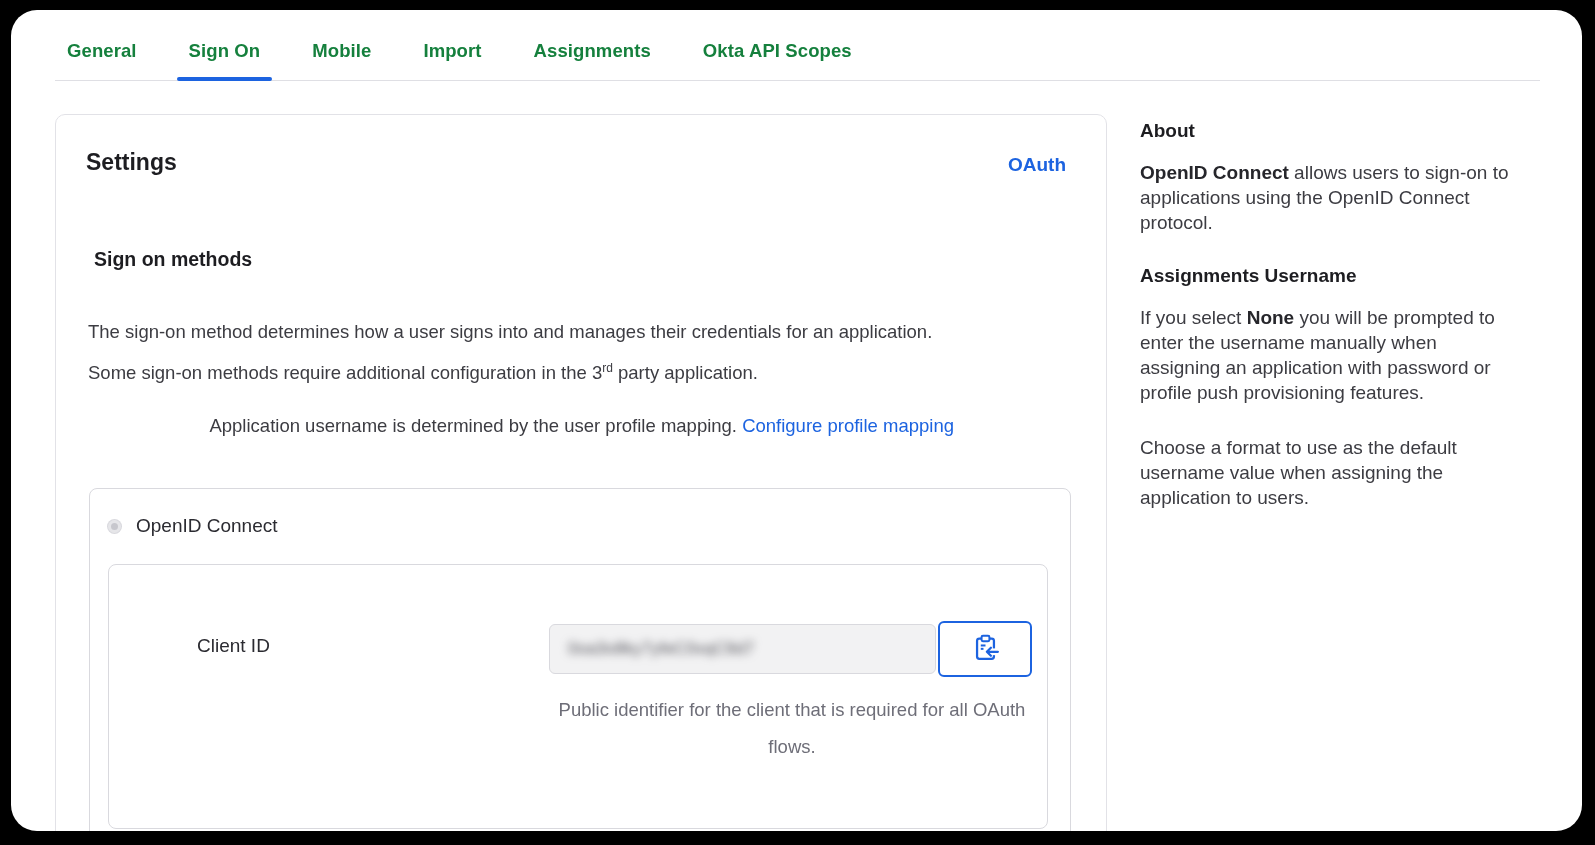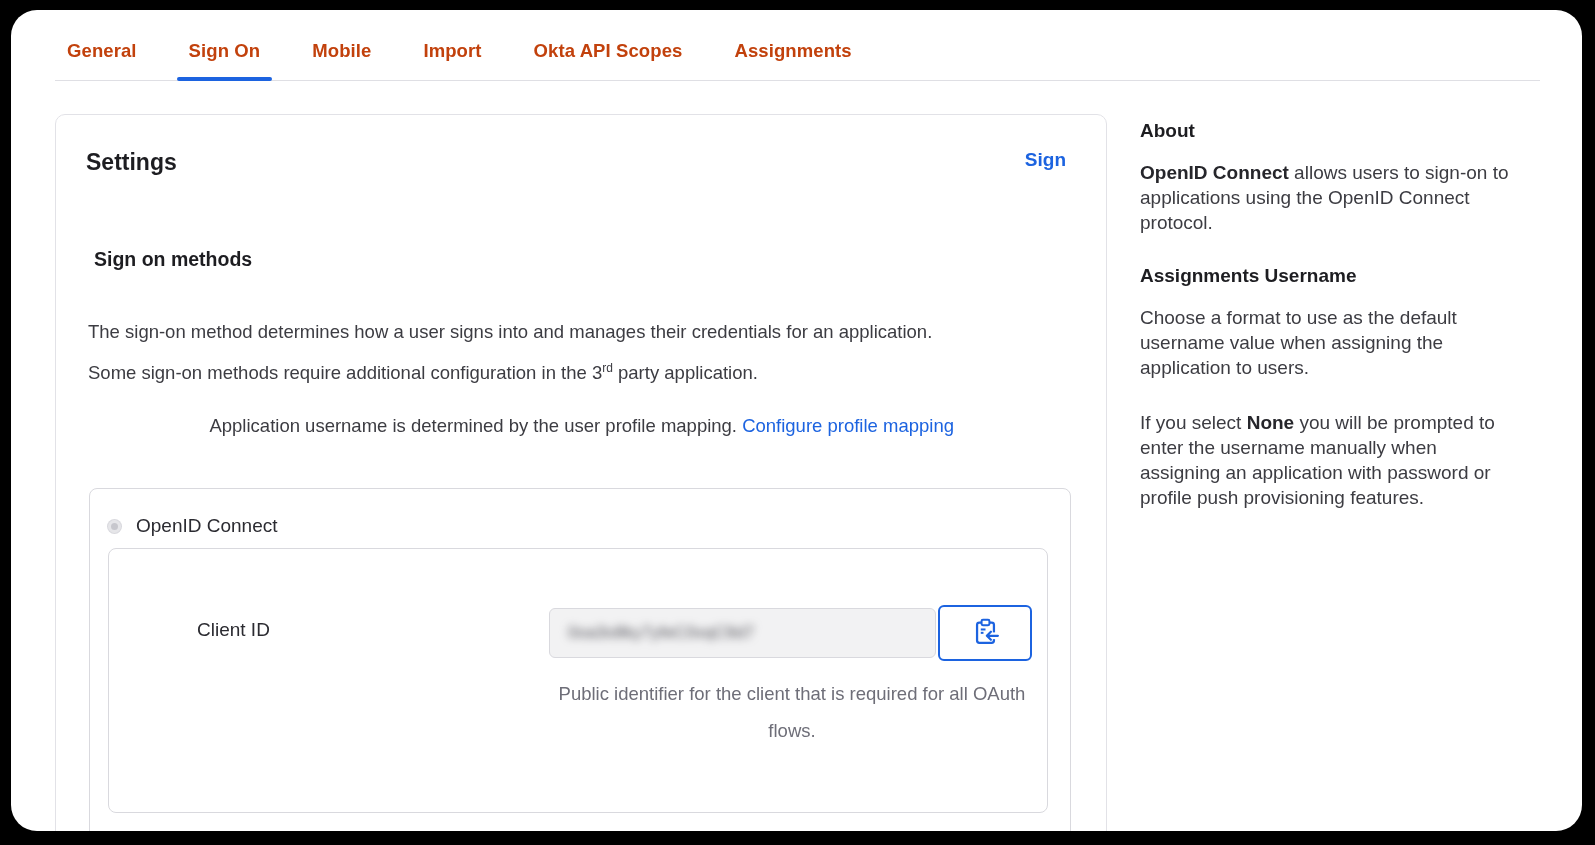--- a/index.html
+++ b/index.html
@@ -27,21 +27,21 @@
     display: flex;
     align-items: flex-end;
     gap: 28px;
     border-bottom: 1px solid #dfdfe4;
   }
   .tab {
     position: relative;
     padding: 8px 12px 18px 12px;
     font-size: 18.5px;
     font-weight: 700;
-    color: #c2410c;
+    color: #15803d;
     letter-spacing: .1px;
     cursor: pointer;
     white-space: nowrap;
   }
   .tab.active::after {
     content: "";
     position: absolute;
     left: 0; right: 0; bottom: -1px;
     height: 4px;
     border-radius: 2px;
@@ -60,21 +60,21 @@
     height: 790px; 
     border: 1px solid #e2e2e7;
     border-radius: 10px;
     background: #fff;
     padding: 34px 40px 0 30px;
     flex-shrink: 0;
   }
   .card-head {
     display: flex;
     justify-content: space-between;
-    align-items: flex-start;
+    align-items: flex-end;
   }
   .card-title {
     font-size: 23px;
     font-weight: 700;
     color: #1d1d21;
   }
   .edit-link {
     font-size: 19px;
     font-weight: 700;
     color: var(--accent);
@@ -129,21 +129,21 @@
     border: 3px solid #e6e6e9;
     box-shadow: 0 0 0 1px #d9d9de;
     cursor: pointer;
     flex-shrink: 0;
   }
   .radio-label {
     font-size: 19px;
     color: #2b2b31;
   }
   .client-box {
-    margin-top: 11px;
+    margin-top: 27px;
     height: 265px;
     border: 1px solid #d9d9de;
     border-radius: 8px;
     background: #fff;
     padding: 56px 0 0 88px;
   }
   .client-row {
     display: flex;
     align-items: flex-start;
   }
@@ -218,30 +218,30 @@
 </head>
 <body>
 
 <div class="page">
 
   <div class="tabbar">
     <div class="tab">General</div>
     <div class="tab active">Sign On</div>
     <div class="tab">Mobile</div>
     <div class="tab">Import</div>
+    <div class="tab">Assignments</div>
     <div class="tab">Okta API Scopes</div>
-    <div class="tab">Assignments</div>
   </div>
 
   <div class="content">
 
     <div class="main-card">
       <div class="card-head">
         <div class="card-title">Settings</div>
-        <button class="edit-link">Sign</button>
+        <button class="edit-link">OAuth</button>
       </div>
 
       <div class="section-heading">Sign on methods</div>
 
       <p class="para"><span>The sign-on method determines how a user signs into and manages their credentials for an application. Some sign-on methods require additional configuration in the 3</span><sup>rd</sup><span> party application.</span></p>
 
       <p class="para mapping"><span>Application username is determined by the user profile mapping. </span><a class="link">Configure profile mapping</a></p>
 
       <div class="method-box">
         <div class="radio-row">
@@ -275,18 +275,18 @@
           </div>
         </div>
       </div>
     </div>
 
     <aside class="sidebar">
       <h4>About</h4>
       <p><b>OpenID Connect</b><span> allows users to sign-on to applications using the OpenID Connect protocol.</span></p>
 
       <h4>Assignments Username</h4>
+      <p><span>If you select </span><b>None</b><span> you will be prompted to enter the username manually when assigning an application with password or profile push provisioning features.</span></p>
       <p>Choose a format to use as the default username value when assigning the application to users.</p>
-      <p><span>If you select </span><b>None</b><span> you will be prompted to enter the username manually when assigning an application with password or profile push provisioning features.</span></p>
     </aside>
 
   </div>
 </div>
 
 </body></html>

